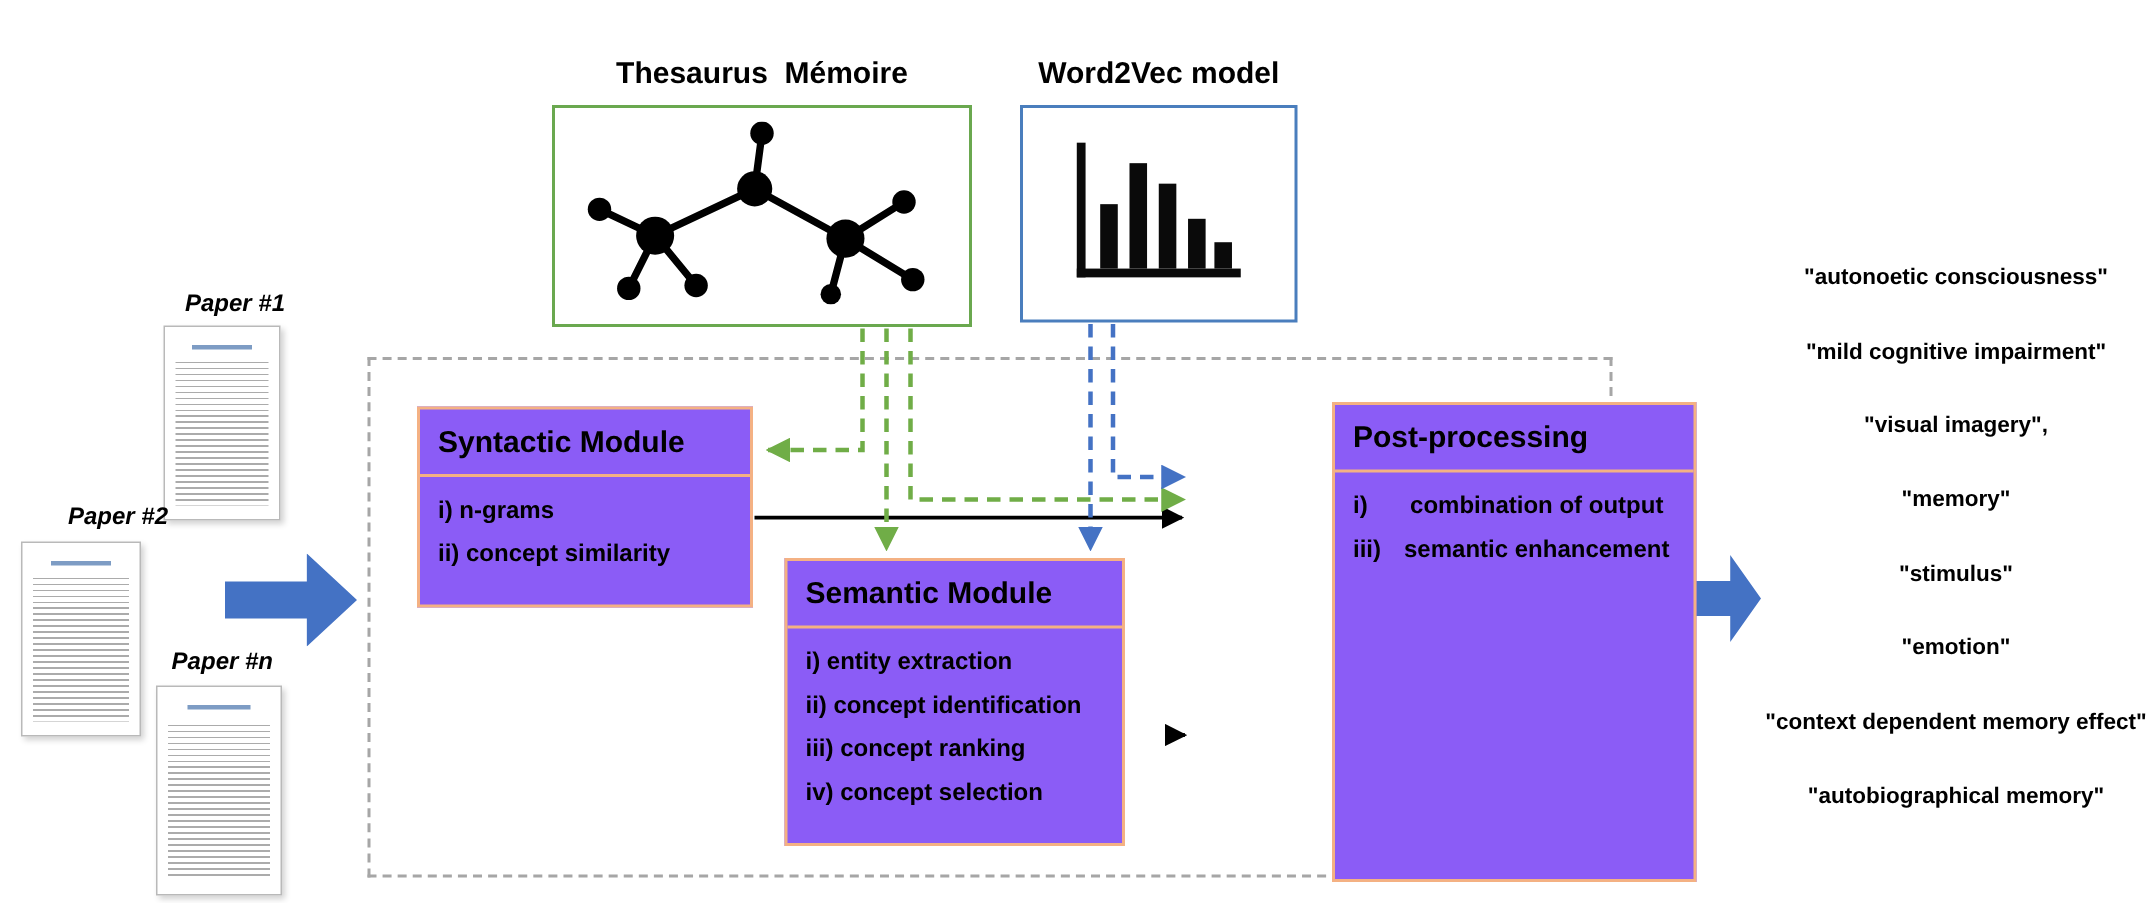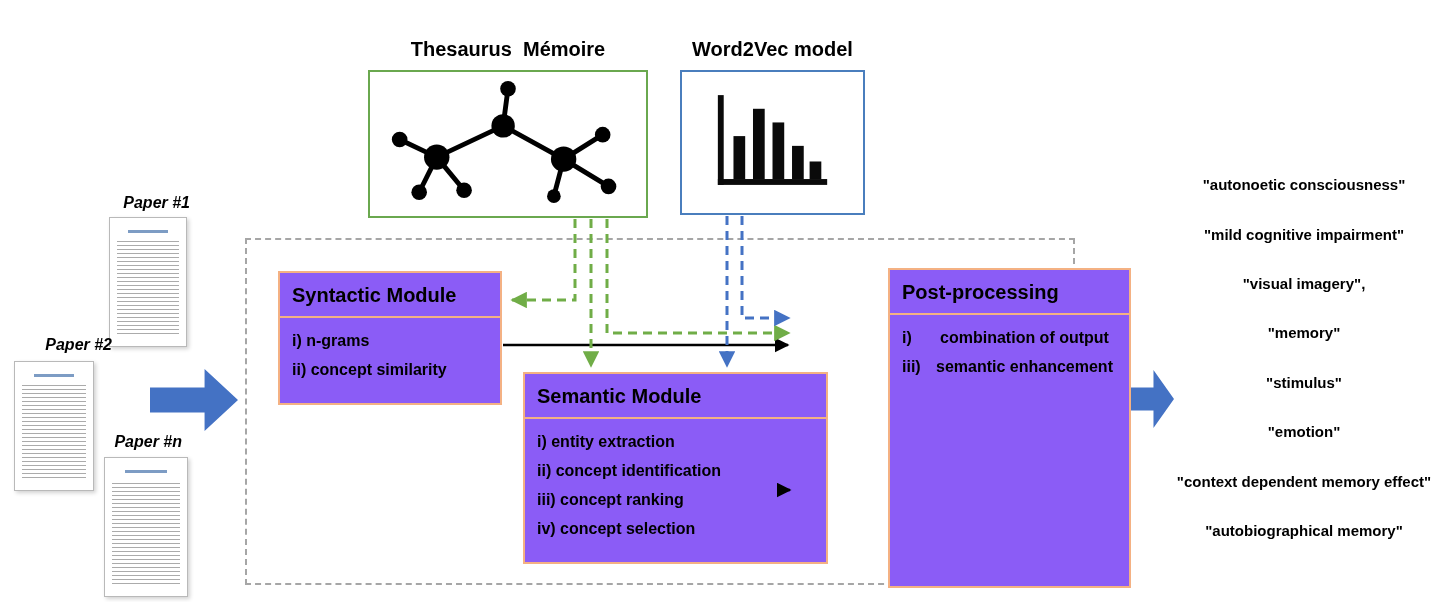--- a/index.html
+++ b/index.html
@@ -23,21 +23,21 @@
 
   
   .dashed-container { border:2px dashed #A6A6A6; background:transparent; }
   .pos-dashed { left:245px; top:238px; width:830px; height:347px; }
 
   
   .module { border:2px solid #F4B183; background:#8b5cf6;font-weight:bold; }
   .module-title { font-size:20px; padding:11px 12px 9px 12px; border-bottom:2px solid #F4B183; }
   .module-items { padding:8px 12px; font-size:16px; line-height:29px; }
   .pos-syntactic { left:278px; top:271px; width:224px; height:134px; }
-  .pos-semantic  { left:523px; top:372px; width:305px; height:192px; }
+  .pos-semantic  { left:523px; top:372px; width:227px; height:192px; }
   .pos-post      { left:844px; top:268px; width:243px; height:320px;margin-left:44px; }
   .post-item { display:flex; }
   .post-item .marker { width:30px; flex:none; }
   .post-item .txt { flex:1;text-align:center; }
 
   
   .paper-label { font-weight:700; font-style:italic; font-size:16px; text-align:right; }
   .pos-paper1-label { left:98px;  top:194px; width:92px; }
   .pos-paper2-label { left:24px;  top:336px; width:88px; }
   .pos-papern-label { left:92px;  top:433px; width:90px; }

